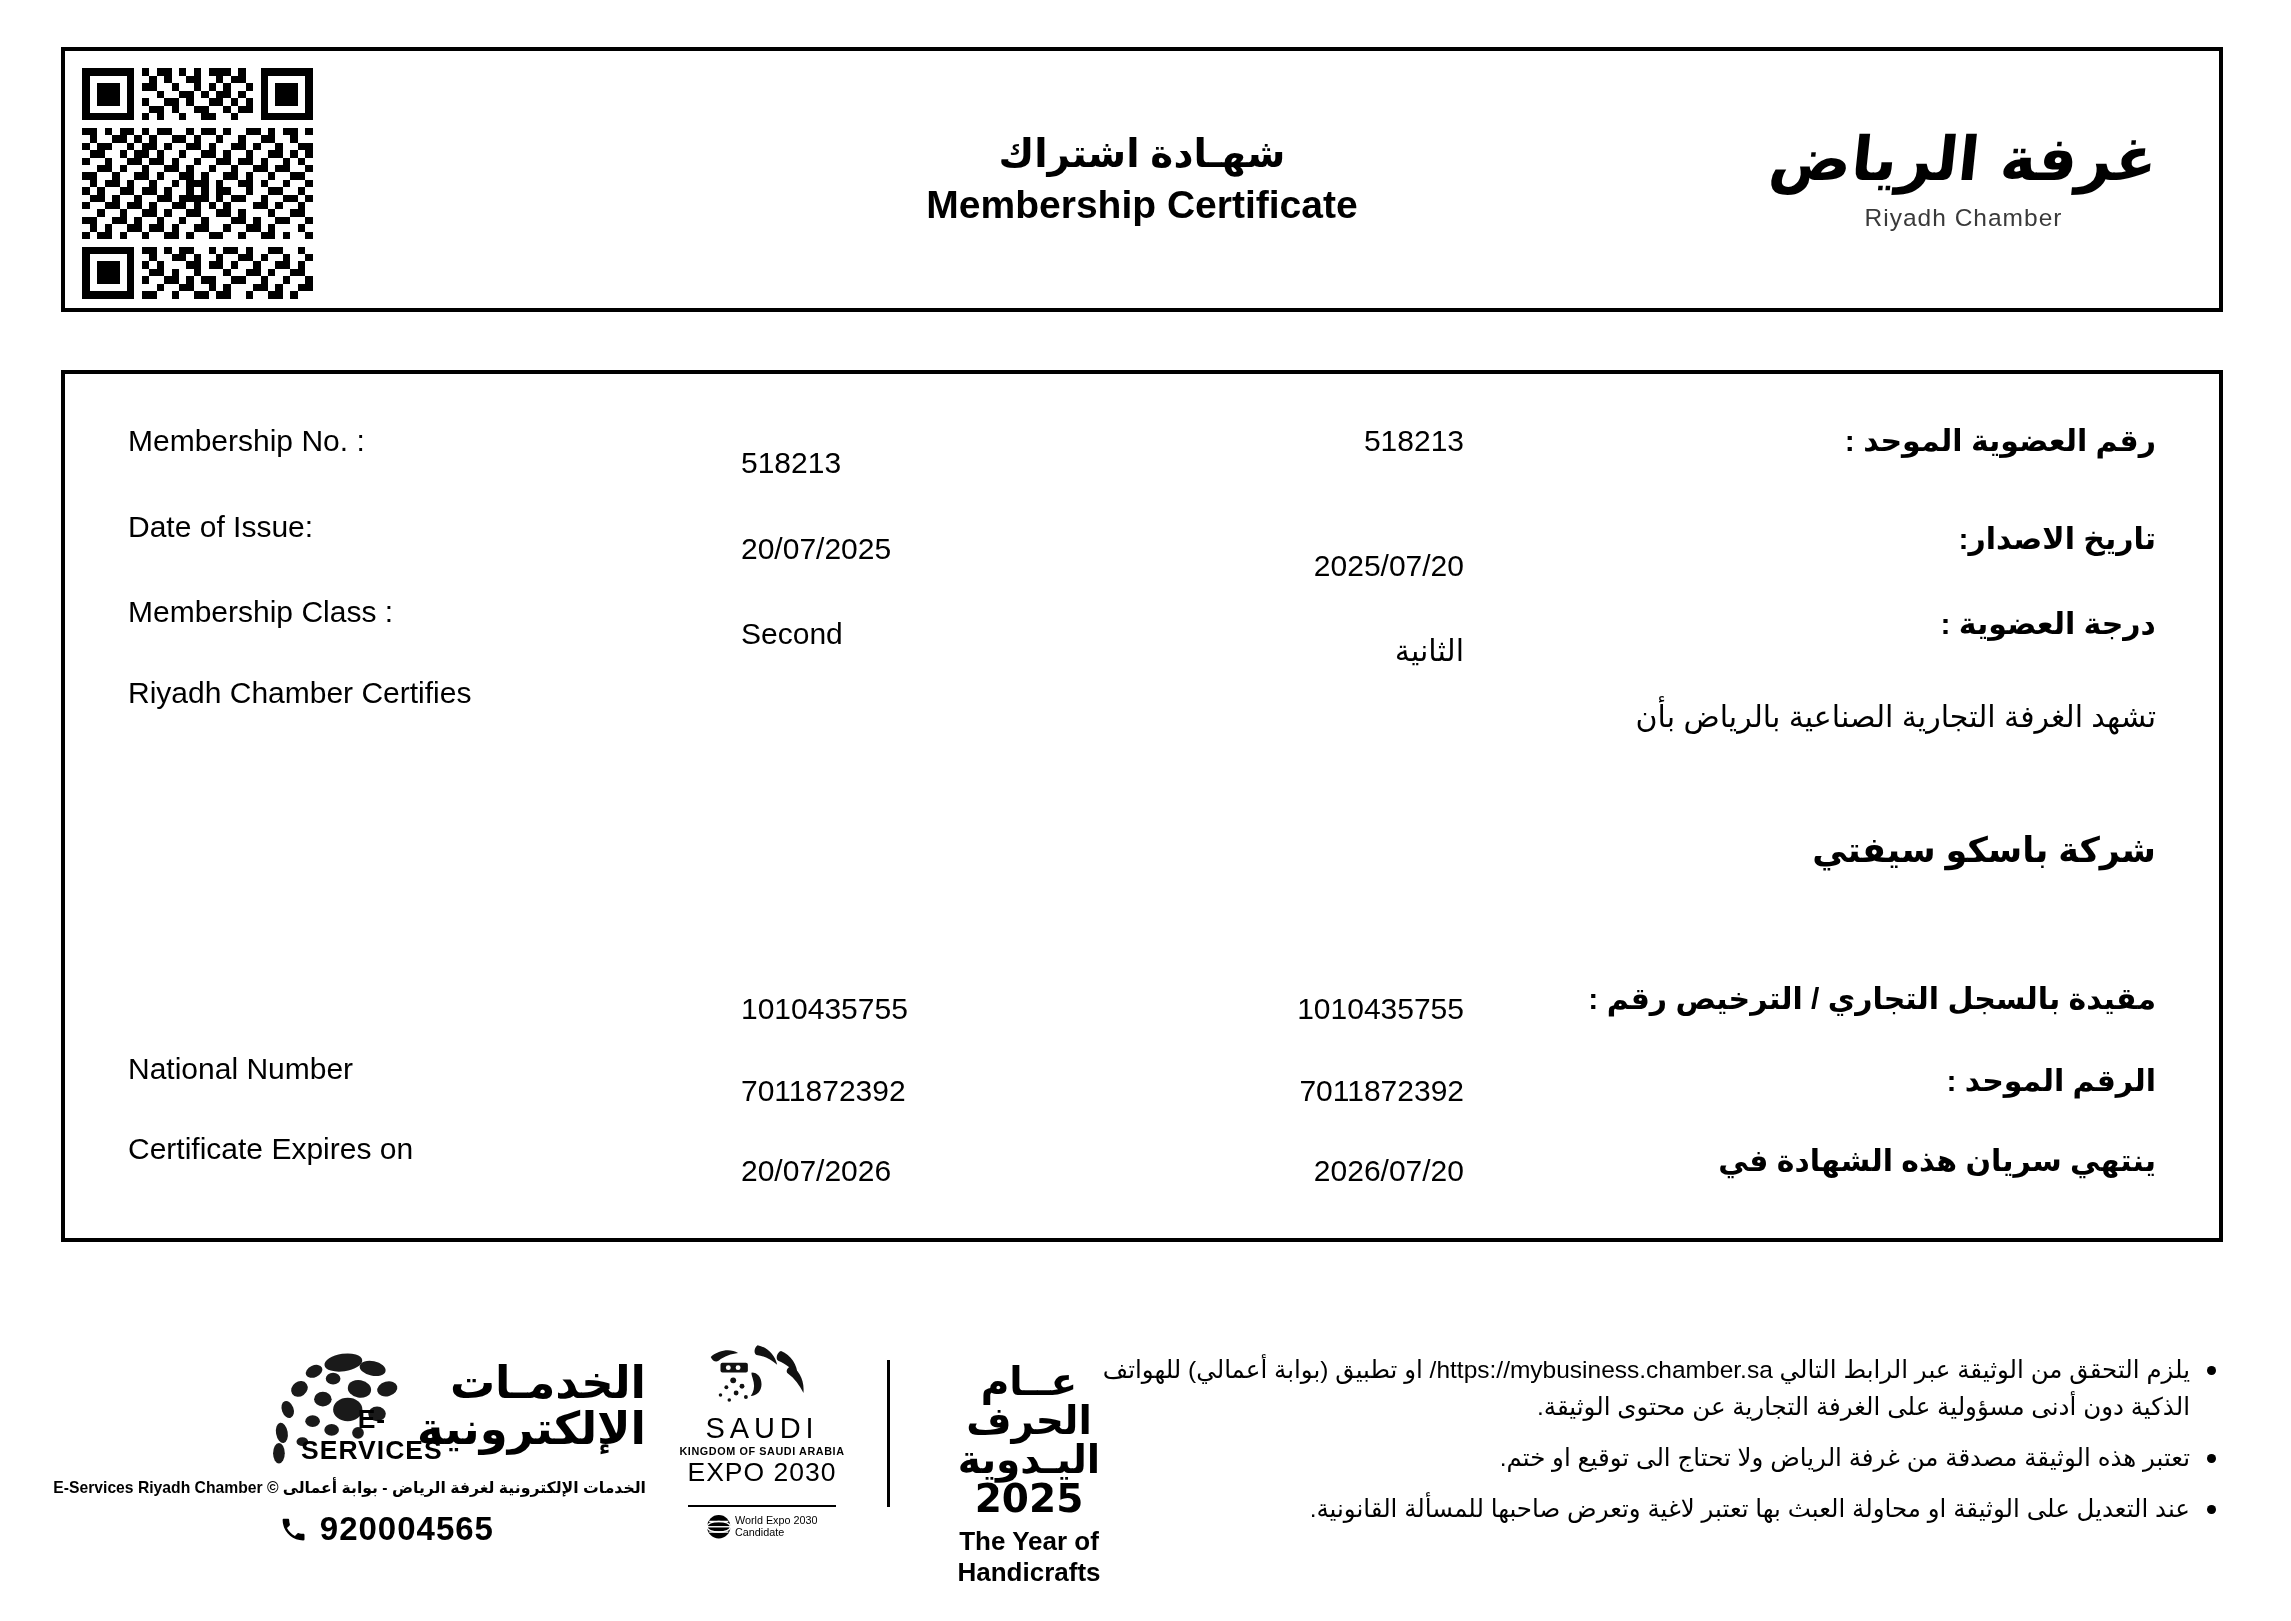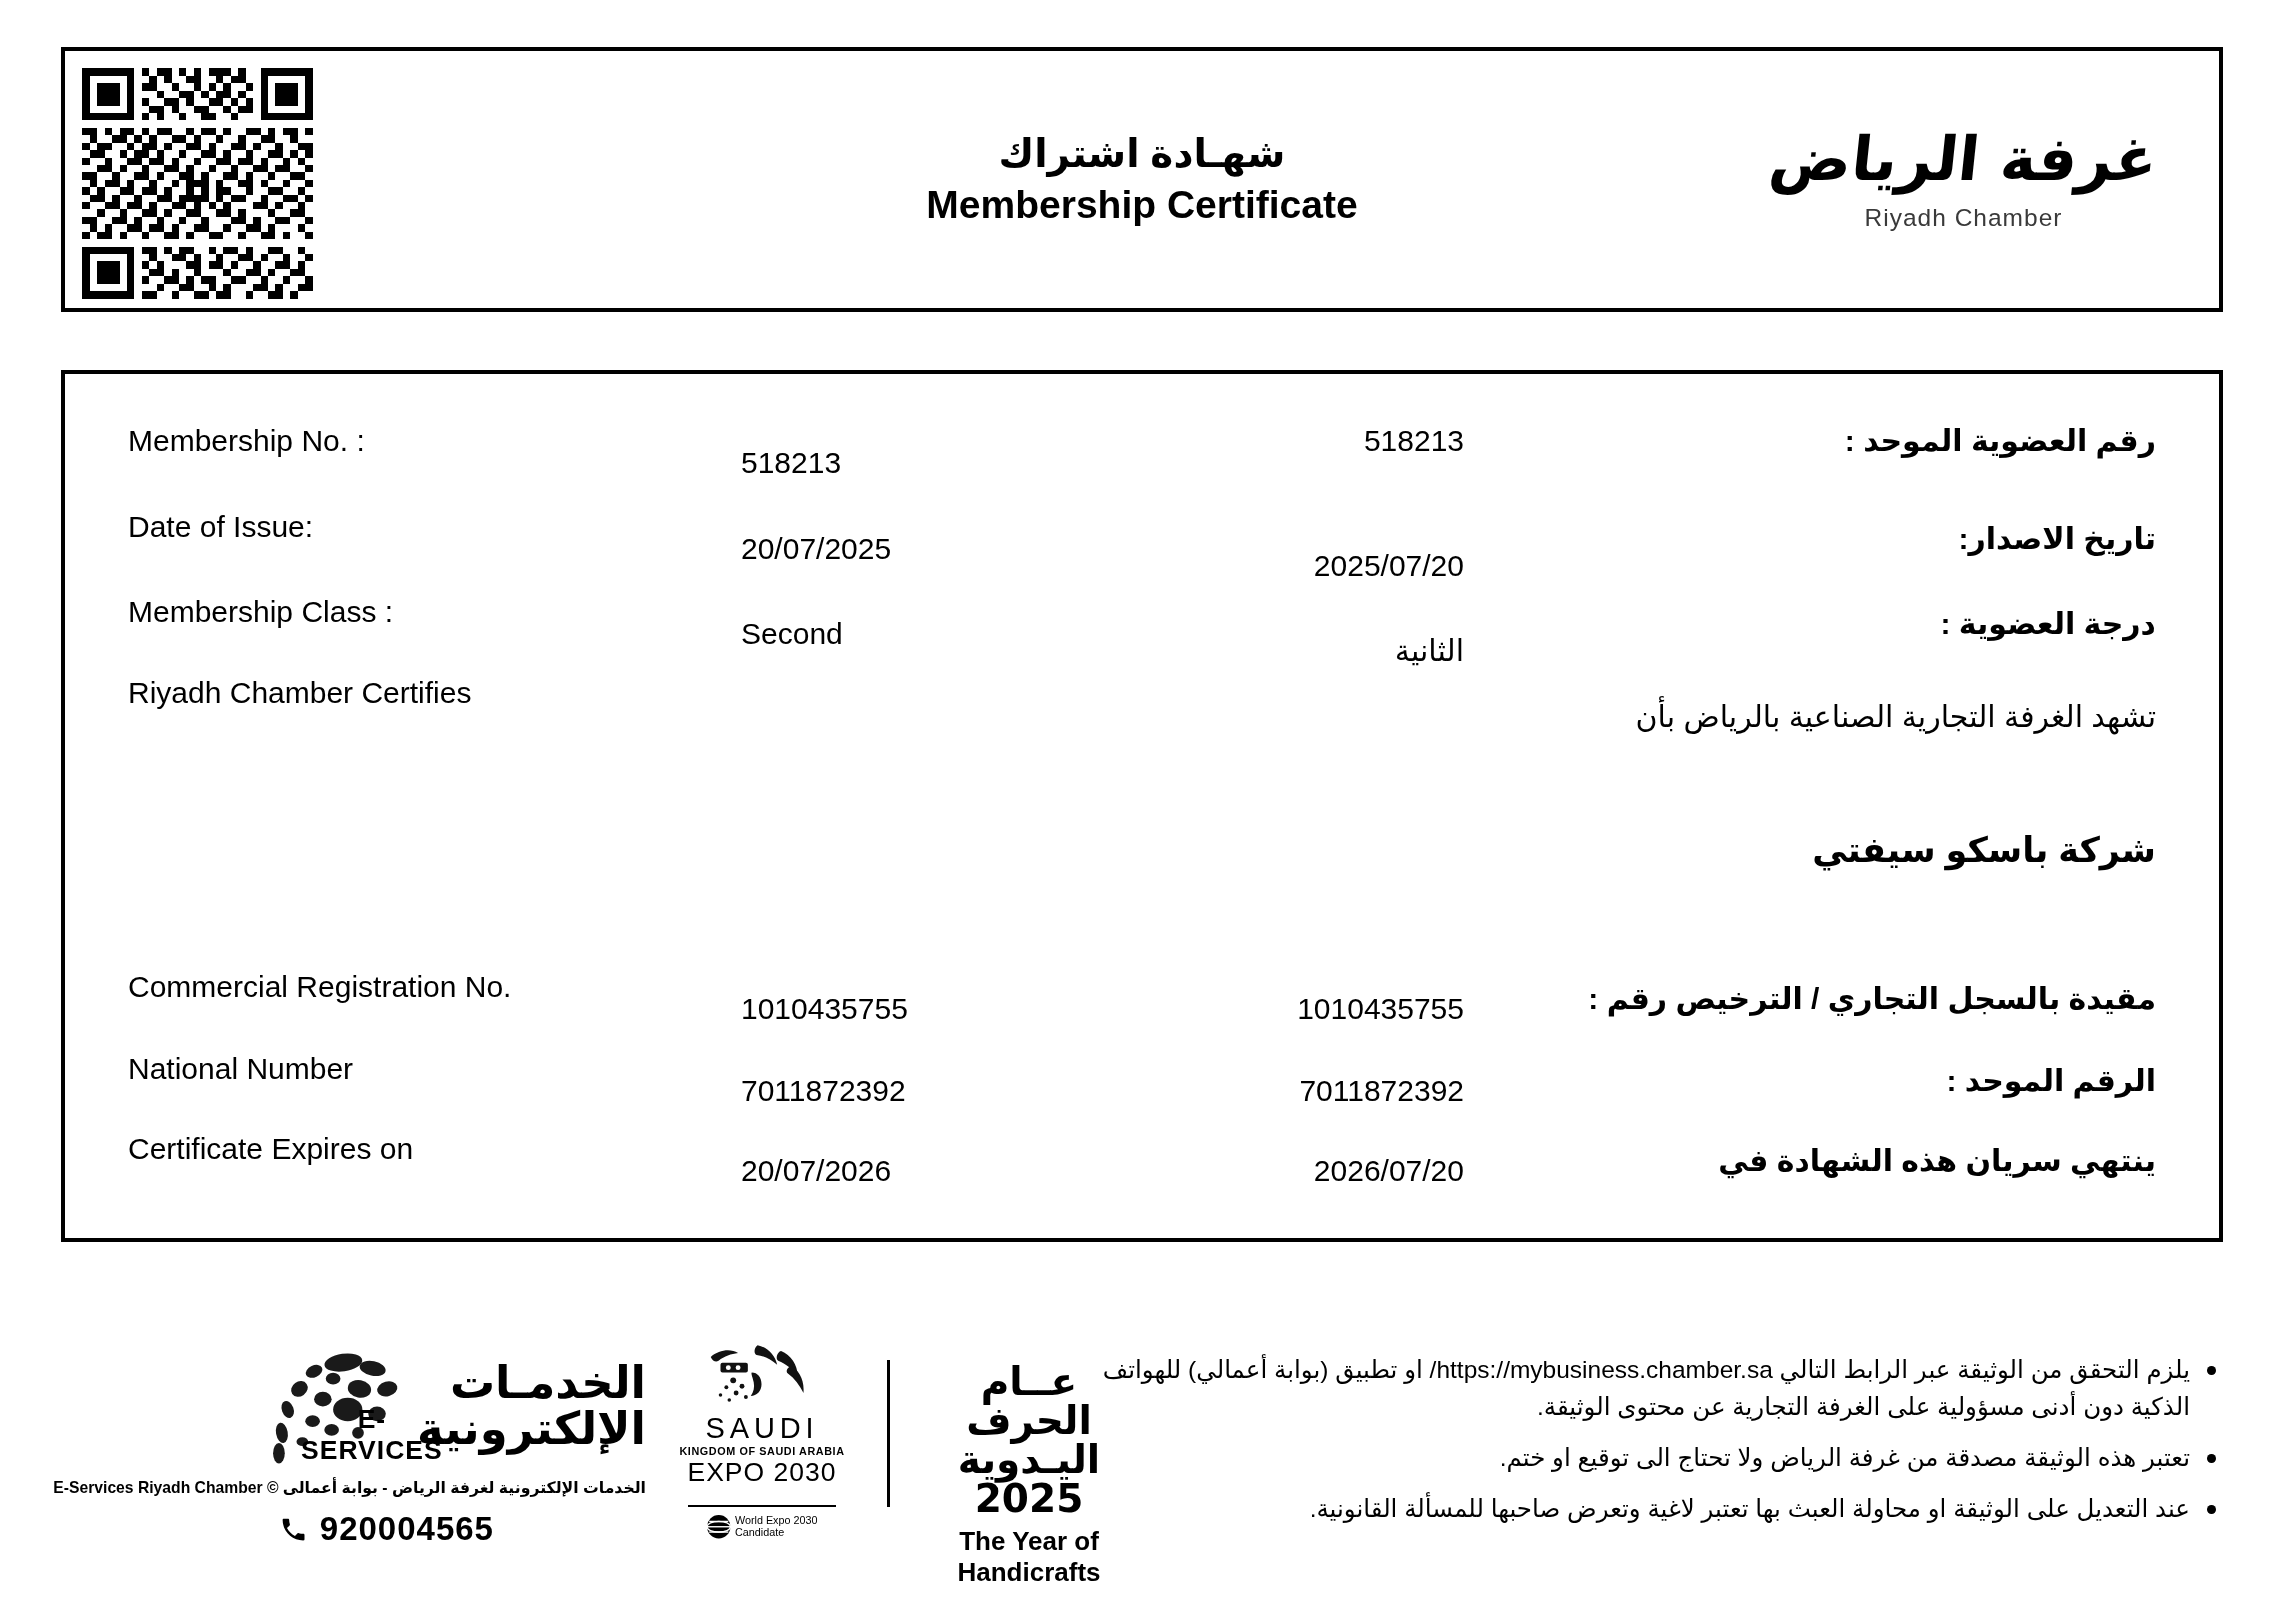--- a/index.html
+++ b/index.html
@@ -465,21 +465,20 @@
   <div class="row" style="top:446px;">
     <div class="company-ar">شركة باسكو سيفتي</div>
   </div>
 
   <div class="row" style="top:289px;">
     <div class="certify-en">Riyadh Chamber Certifies</div>
     <div class="certify-ar" style="top:23.5px;">تشهد الغرفة التجارية الصناعية بالرياض بأن</div>
   </div>
 
   <div class="row" style="top:583px;">
-    <div class="cell-en-label" style="font-weight:400;">Commercial Registration No.</div>
     <div class="cell-en-value vshift">1010435755</div>
     <div class="cell-ar-value vshift">1010435755</div>
     <div class="cell-ar-label" style="top:11.8px;">مقيدة بالسجل التجاري / الترخيص رقم :</div>
   </div>
 
   <div class="row" style="top:665px;">
     <div class="cell-en-label" style="font-weight:400;">National Number</div>
     <div class="cell-en-value vshift">7011872392</div>
     <div class="cell-ar-value vshift">7011872392</div>
     <div class="cell-ar-label" style="top:11.8px;">الرقم الموحد :</div>

